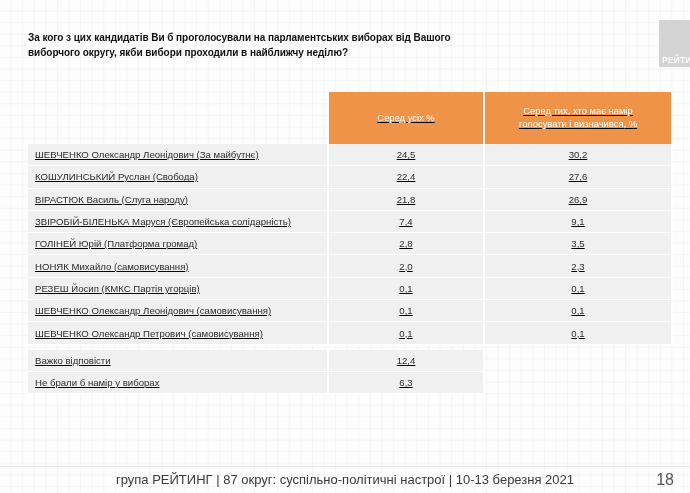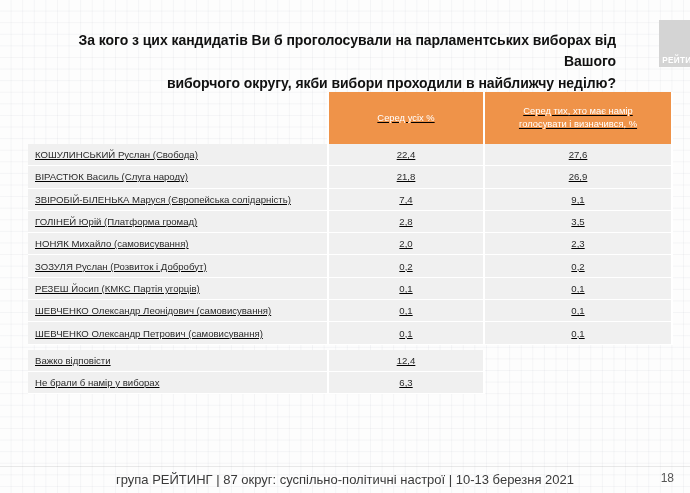--- a/index.html
+++ b/index.html
@@ -28,27 +28,26 @@
   }
 
   
   #title-block {
     position: absolute;
     left: 28px;
     top: 30px;
     width: 588px;
   }
   #title-text {
-    font-size: 14px;
+    font-size: 10px;
     font-weight: bold;
     color: #111111;
     line-height: 1.52;
     letter-spacing: -0.05px;
     white-space: pre-line;
-    text-align: right;
   }
 
   
   #logo {
     position: absolute;
     left: 625px;
     top: 20px;
     width: 47px;
     height: 47px;
     background: #d4d4d4;
@@ -151,21 +150,21 @@
     top: 472px;
     width: 690px;
     text-align: center;
     font-size: 13px;
     color: #3a3a3a;
   }
   #page-number {
     position: absolute;
     right: 16px;
     top: 471px;
-    font-size: 12px;
+    font-size: 16px;
     color: #555555;
   }
 </style>
 </head>
 <body>
 
 <div id="slide">
 
   <div id="title-block">
     <div id="title-text">За кого з цих кандидатів Ви б проголосували на парламентських виборах від Вашого
@@ -186,20 +185,25 @@
       <thead>
         <tr>
           <th class="spacer"></th>
           <th class="hd">Серед усіх %</th>
           <th class="hd">Серед тих, хто має намір
 голосувати і визначився, %</th>
         </tr>
       </thead>
       <tbody id="table-body">
           <tr>
+            <td class="name">ШЕВЧЕНКО Олександр Леонідович (За майбутнє)</td>
+            <td class="num">24,5</td>
+            <td class="num">30,2</td>
+          </tr>
+          <tr>
             <td class="name">КОШУЛИНСЬКИЙ Руслан (Свобода)</td>
             <td class="num">22,4</td>
             <td class="num">27,6</td>
           </tr>
           <tr>
             <td class="name">ВІРАСТЮК Василь (Слуга народу)</td>
             <td class="num">21,8</td>
             <td class="num">26,9</td>
           </tr>
           <tr>
@@ -211,25 +215,20 @@
             <td class="name">ГОЛІНЕЙ Юрій (Платформа громад)</td>
             <td class="num">2,8</td>
             <td class="num">3,5</td>
           </tr>
           <tr>
             <td class="name">НОНЯК Михайло (самовисування)</td>
             <td class="num">2,0</td>
             <td class="num">2,3</td>
           </tr>
           <tr>
-            <td class="name">ЗОЗУЛЯ Руслан (Розвиток і Добробут)</td>
-            <td class="num">0,2</td>
-            <td class="num">0,2</td>
-          </tr>
-          <tr>
             <td class="name">РЕЗЕШ Йосип (КМКС Партія угорців)</td>
             <td class="num">0,1</td>
             <td class="num">0,1</td>
           </tr>
           <tr>
             <td class="name">ШЕВЧЕНКО Олександр Леонідович (самовисування)</td>
             <td class="num">0,1</td>
             <td class="num">0,1</td>
           </tr>
           <tr>

